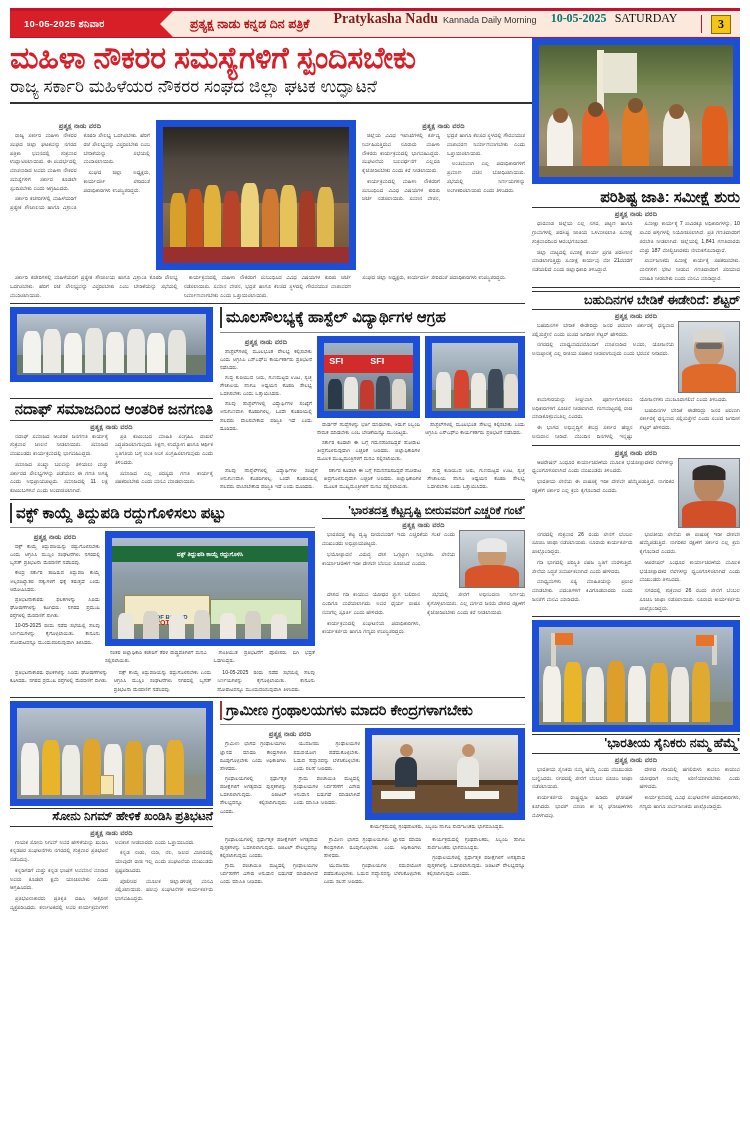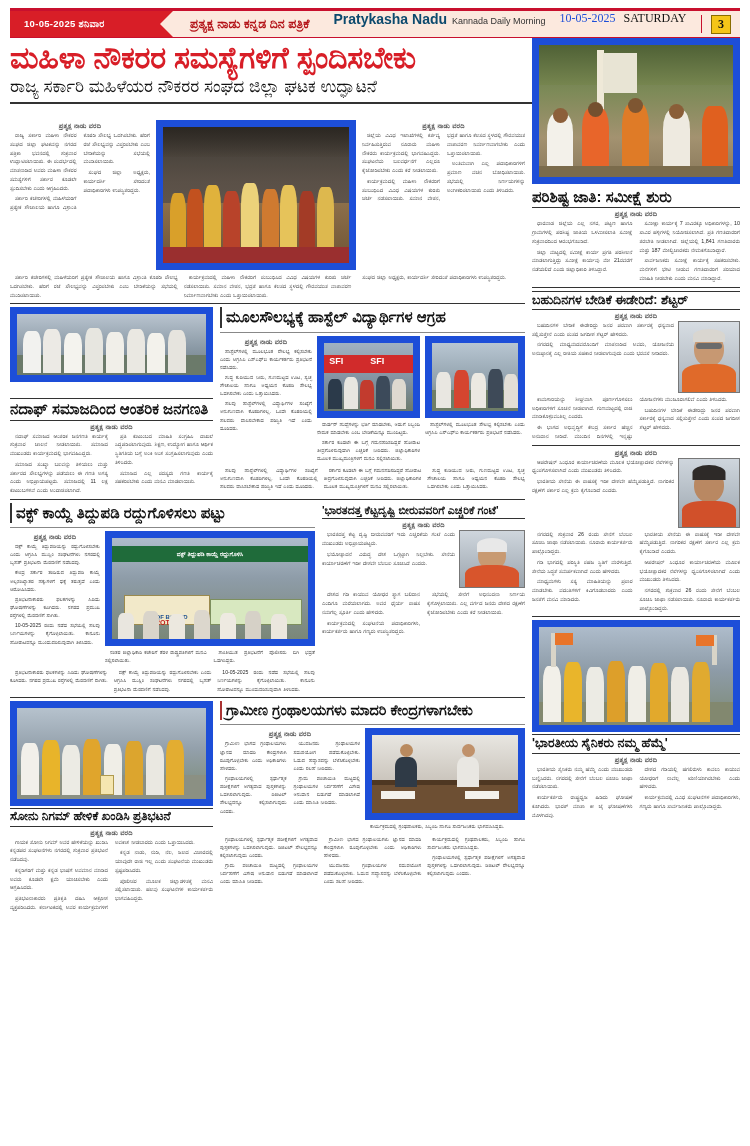--- a/index.html
+++ b/index.html
@@ -28,23 +28,23 @@
   .date-flag::after {
     content: ""; position: absolute; right: -13px; top: 0;
     width: 0; height: 0;
     border-top: 13px solid #d81e27;
     border-bottom: 13px solid #d81e27;
     border-right: 13px solid transparent;
   }
   .mh-kn { flex: 0 0 auto; display:flex; align-items:center; padding-left: 30px;
       font-size: 12.5px; font-weight: bold; color: #b31217; }
   .mh-en-wrap { display:flex; align-items:baseline; gap:5px; padding-left:24px; }
-  .mh-en-title { font-size: 14px; font-weight: bold; color: #0c4a6e; font-family:Liberation Sans, sans-serif;}
+  .mh-en-title { font-size: 14px; font-weight: bold; color: #7f1d1d; font-family:Liberation Serif, serif;}
   .mh-en-sub { font-size: 9px; color: #333; }
-  .mh-date { font-size: 12px; font-weight: normal; color: #1d4ed8; padding-left: 14px; font-family:"Liberation Serif", serif;}
+  .mh-date { font-size: 12px; font-weight: bold; color: #0f766e; padding-left: 14px; font-family:"Liberation Serif", serif;}
   .mh-day { font-size: 12px; color: #111; padding-left: 8px; font-family:"Liberation Serif", serif;}
   .mh-spacer { flex: 1; }
   .mh-divider { width:1px; background:#c8102e; margin: 4px 0; }
   .page-num {
     width: 38px; display:flex; align-items:center; justify-content:center;
   }
   .page-num span {
     background: #f5c518; color: #111; font-weight: bold; font-size: 12px;
     padding: 1px 6px; border: 1px solid #8a6d00; font-family:"Liberation Serif", serif;
   }
@@ -84,21 +84,21 @@
   .txt p { margin-bottom: 2px; text-indent: 5px; }
 
   .twocol { column-count: 2; column-gap: 7px; column-rule: 0; }
   .threecol { column-count: 3; column-gap: 6px; }
 
   .rule { border-top: 1.2px solid #333; margin: 4px 0 3px; }
   .rule.thin { border-top: .8px solid #888; }
 
   .sec-head {
     font-size: 14.5px; font-weight: bold; color:#111; line-height:1.15;
-    text-align:left; padding: 1px 0 2px;
+    text-align:right; padding: 1px 0 2px;
   }
   .sec-head.boxed { border-top:1.2px solid #333; border-bottom:1.2px solid #333; }
 
   .story { margin-bottom: 4px; }
 
   .portrait { border:1px solid #777; background:#cbb9a5; position:relative; overflow:hidden; }
 </style>
 </head>
 <body>
 

